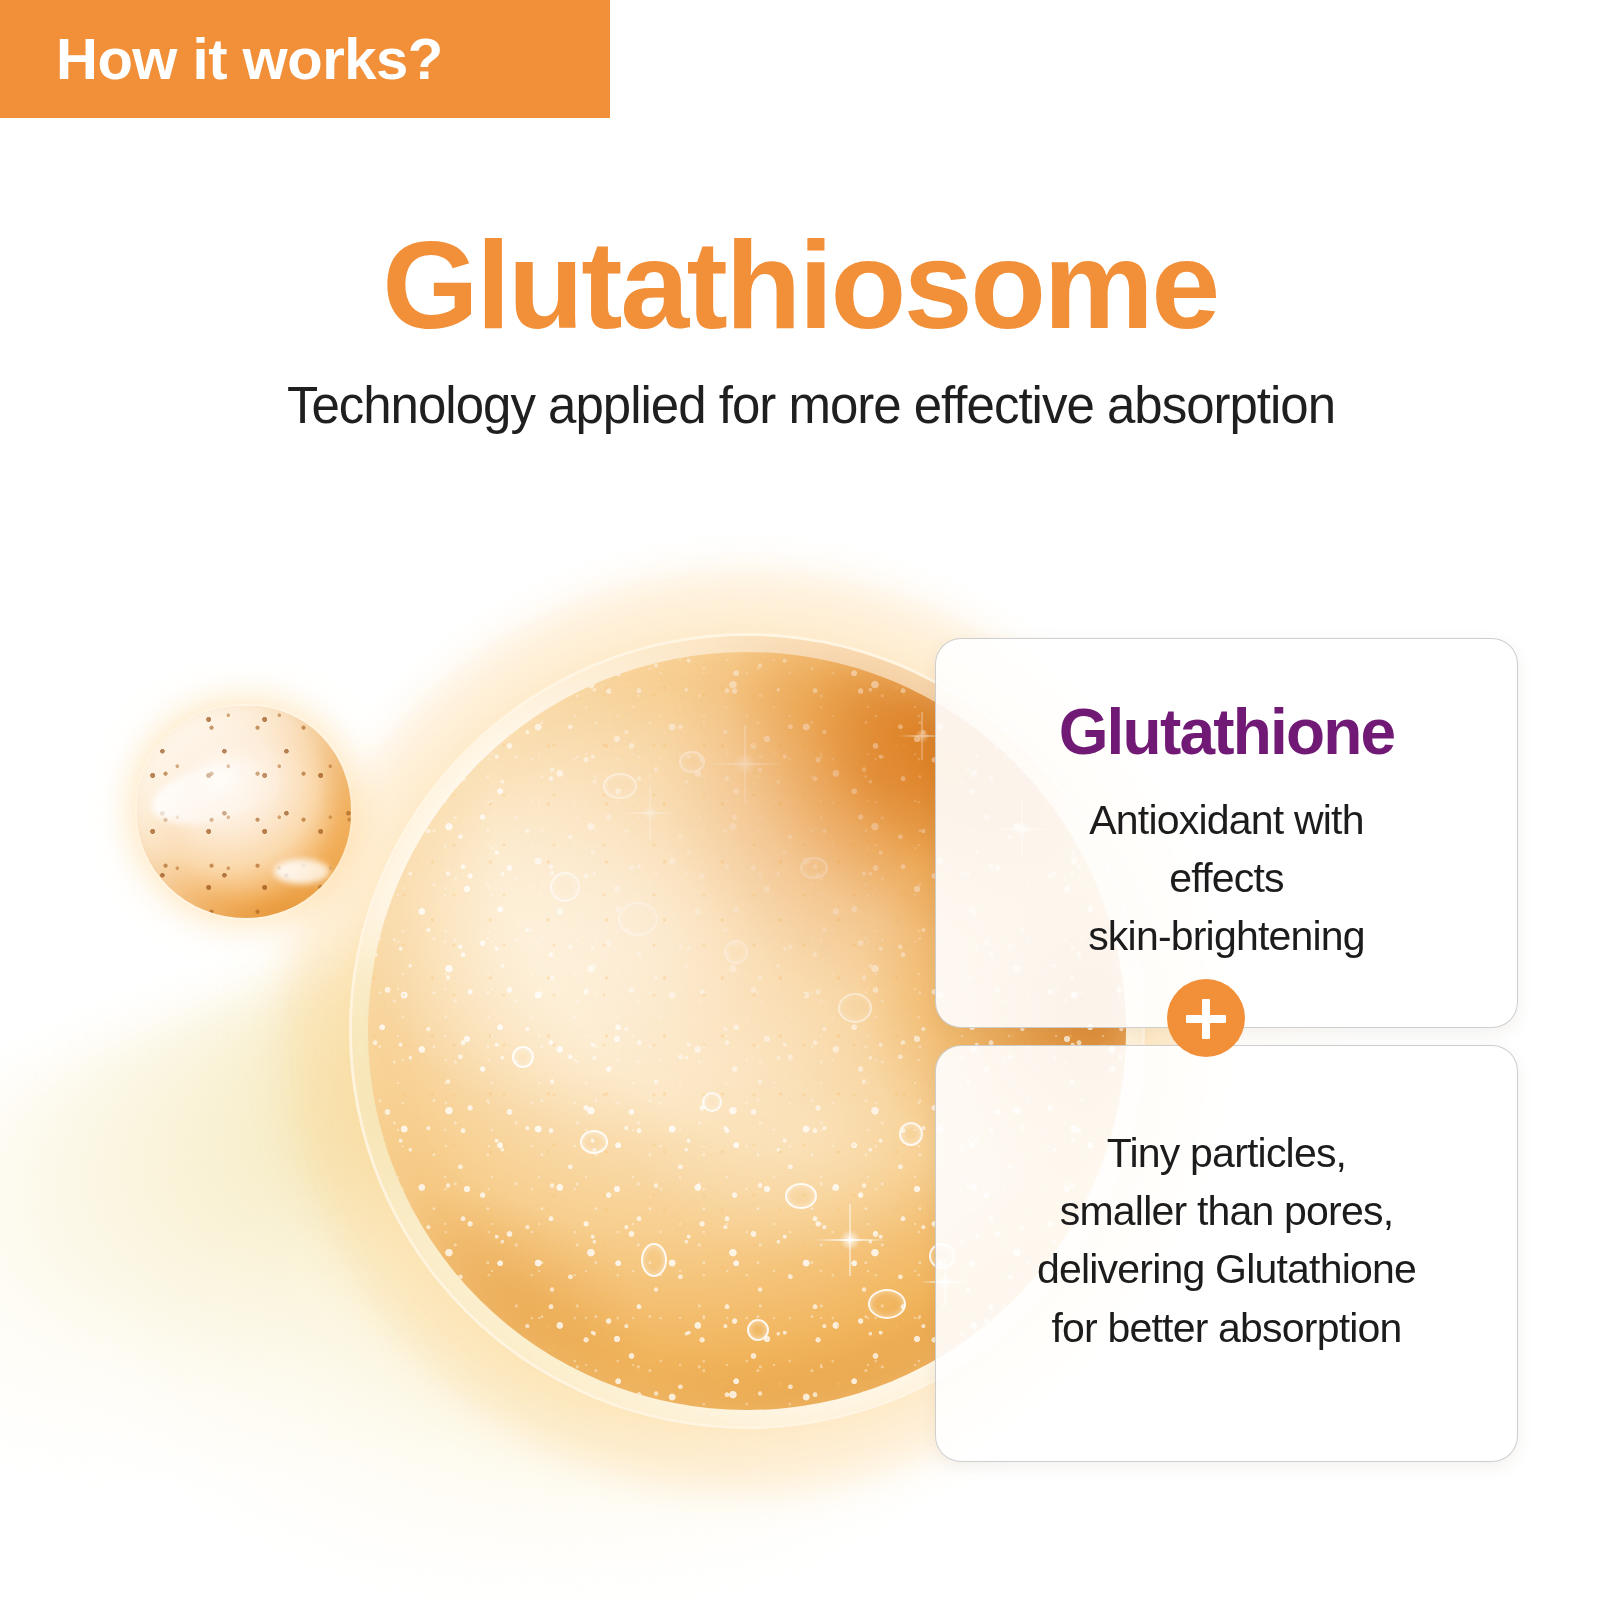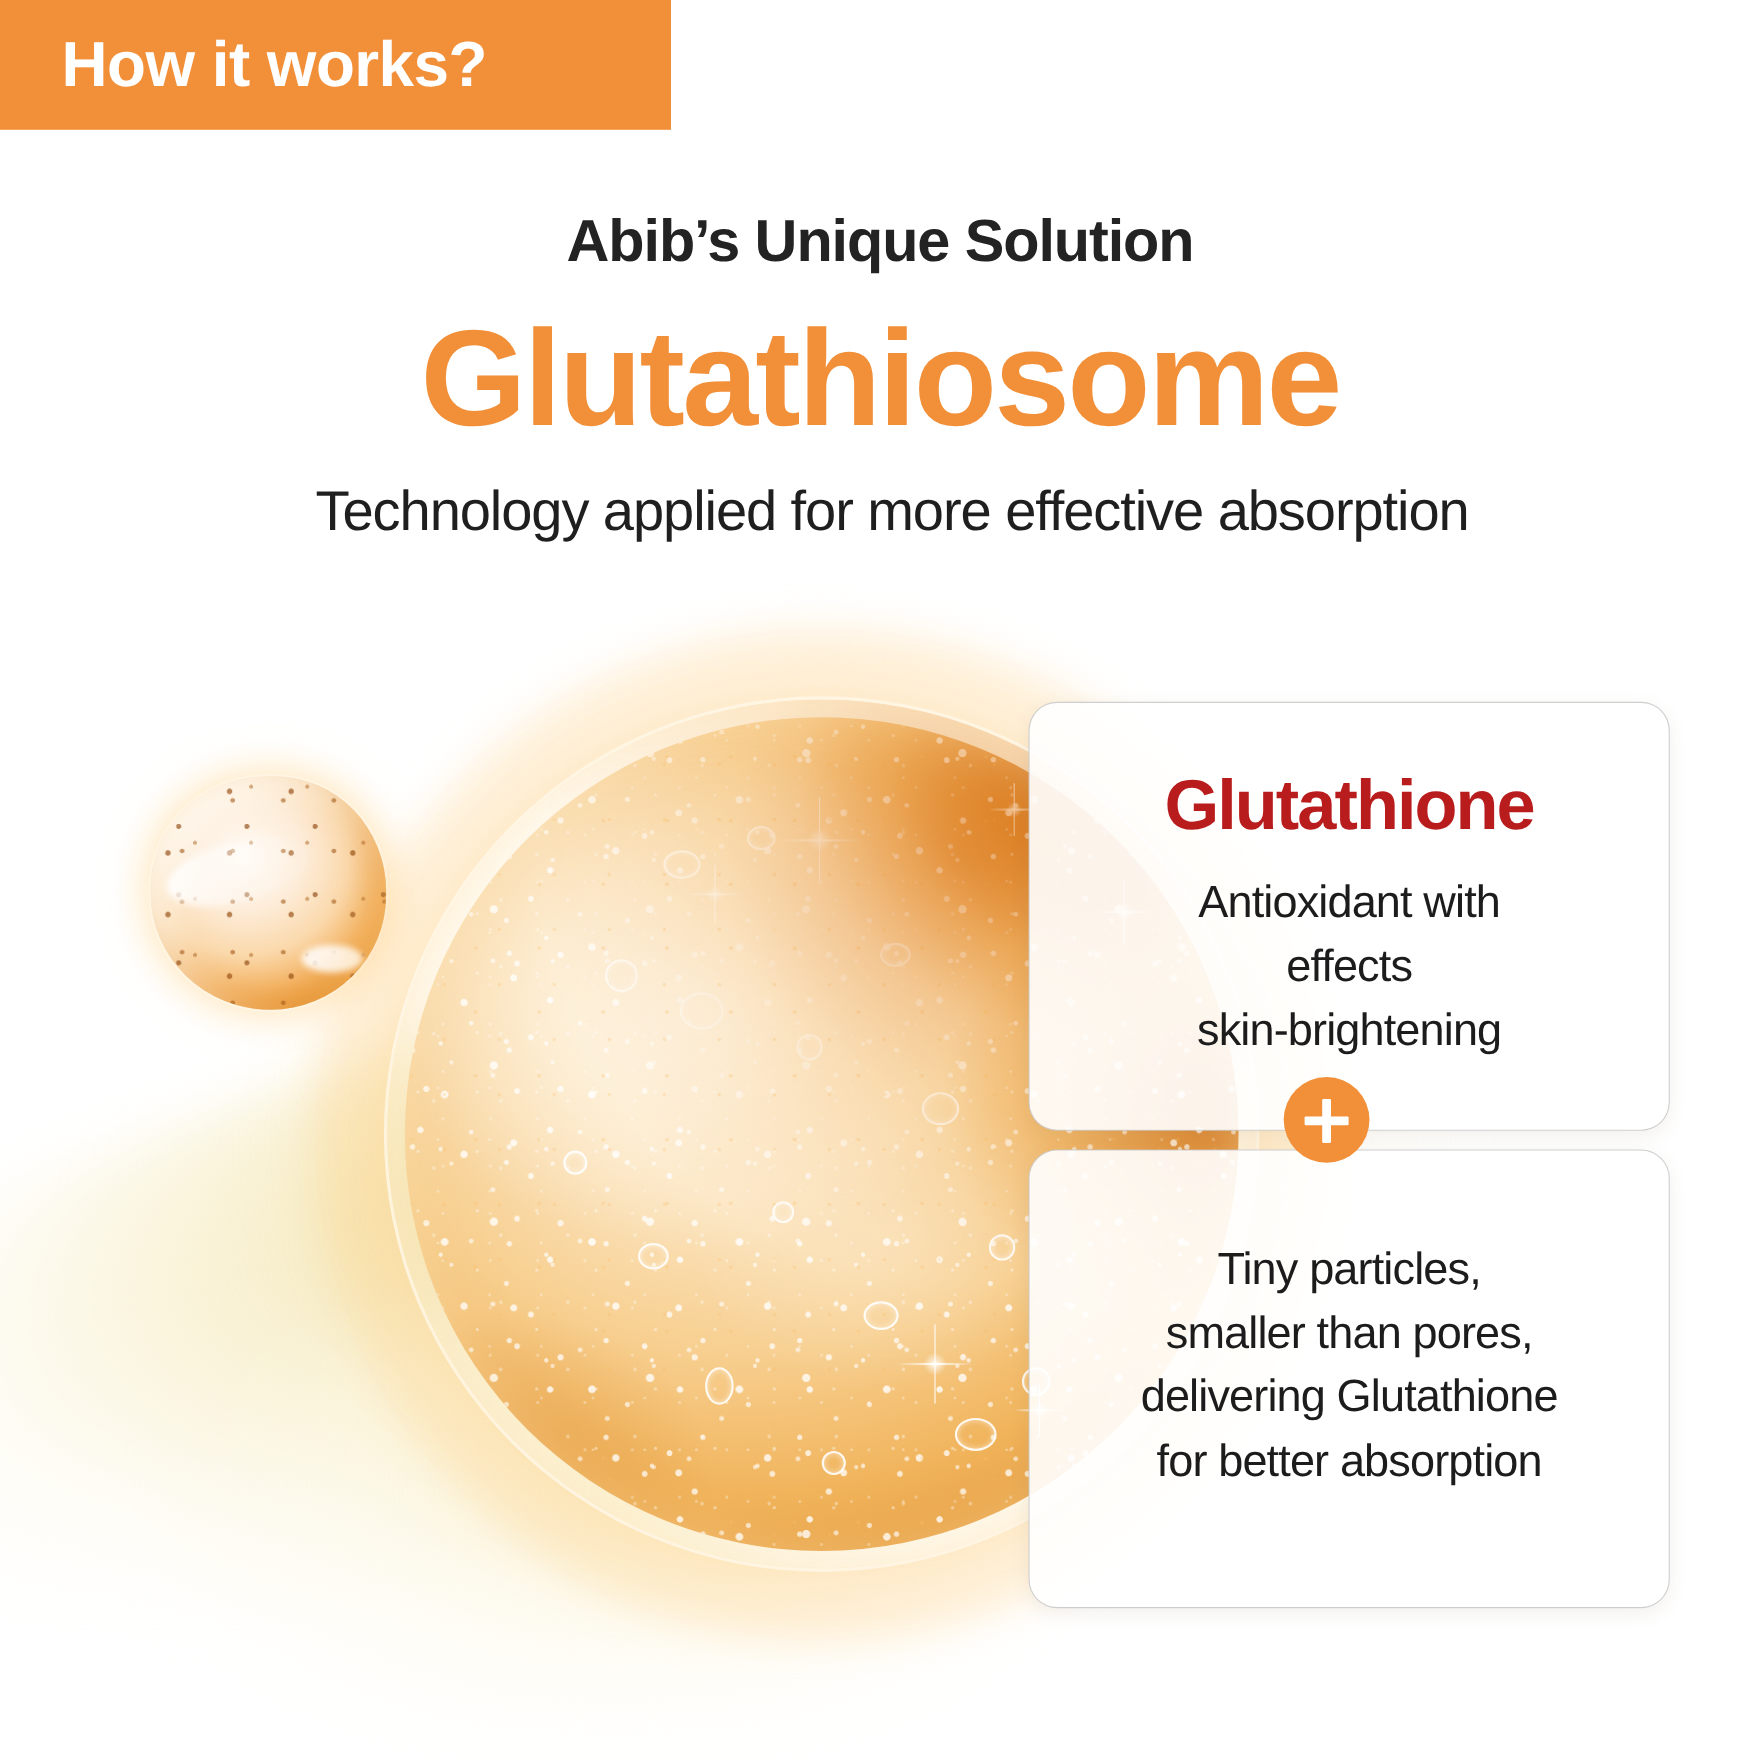--- a/index.html
+++ b/index.html
@@ -351,21 +351,21 @@
     padding-top: 60px;
   }
   .card-2 {
     left: 935px;
     top: 1045px;
     width: 583px;
     height: 417px;
     padding-top: 54px;
   }
   .card-title {
-    color: #b91c1c;
+    color: #701a75;
     font-size: 64px;
     font-weight: bold;
     letter-spacing: -1.8px;
     line-height: 1.06;
   }
   .card-body {
     color: #1c1c1c;
     font-size: 41px;
     font-weight: normal;
     letter-spacing: -0.8px;
@@ -454,21 +454,20 @@
       </div>
       <div class="dish-rim"></div>
     </div>
   </div>
 
   <div class="banner" style="background:#F2903A;">
     <span class="banner-text">How it works?</span>
   </div>
 
   <div class="heading-block">
-    <div class="eyebrow">Abib’s Unique Solution</div>
     <div class="headline">Glutathiosome</div>
     <div class="subhead">Technology applied for more effective absorption</div>
   </div>
 
   <div class="card card-1">
     <div class="card-title">Glutathione</div>
     <div class="card-body">
       <span class="line">Antioxidant with</span>
       <span class="line">effects</span>
       <span class="line">skin-brightening</span>

